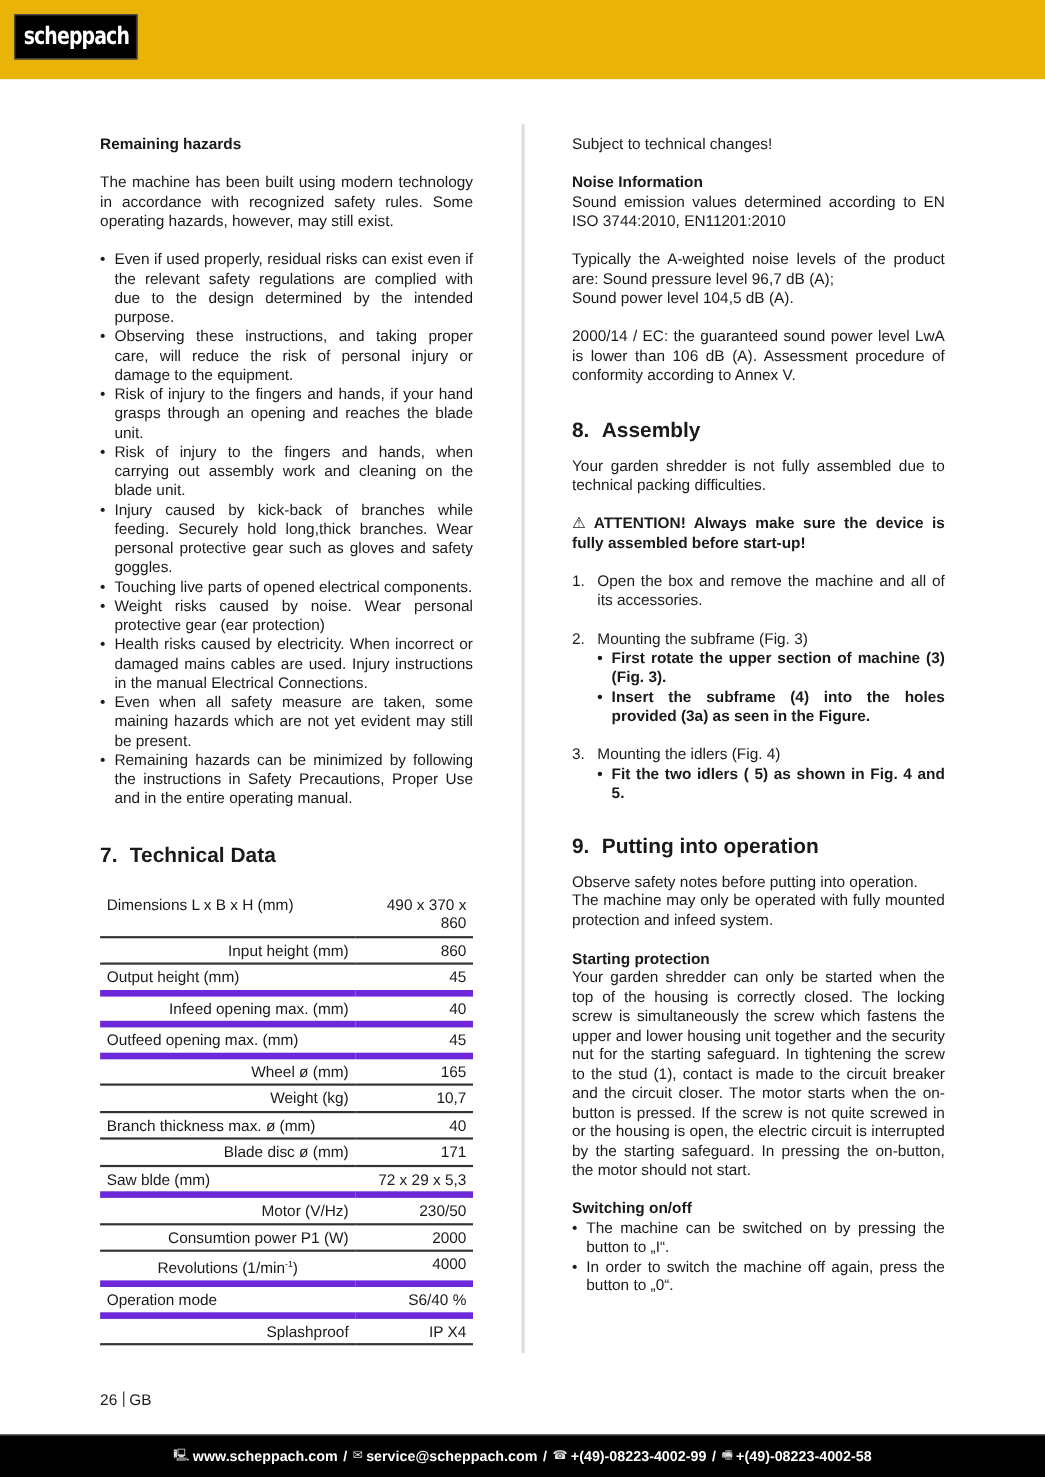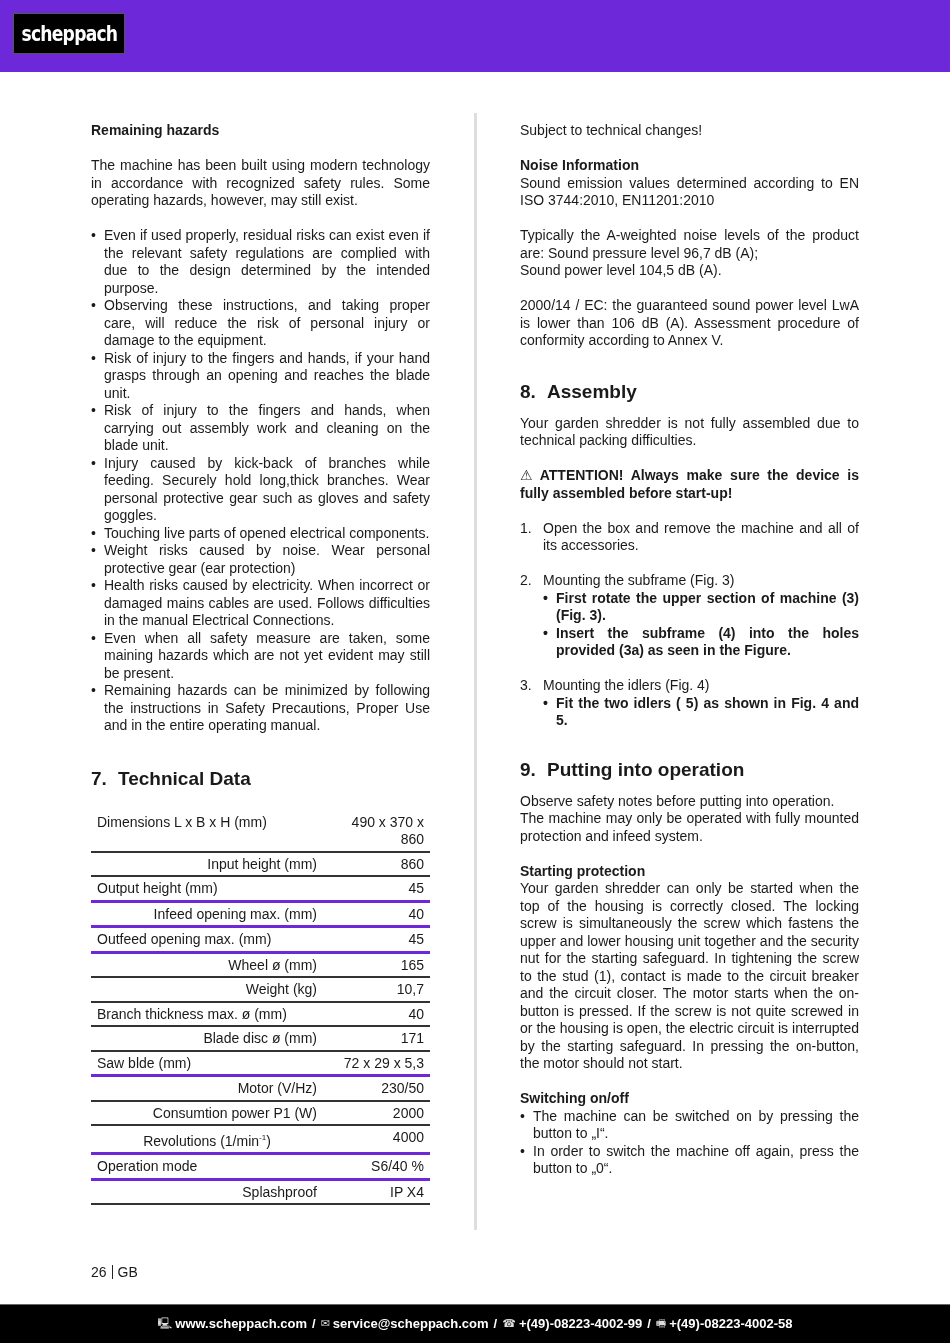--- a/index.html
+++ b/index.html
@@ -4,21 +4,21 @@
 <style>
   html, body { margin: 0; padding: 0; }
   body {
     width: 950px; height: 1343px; position: relative; overflow: hidden;
     background: #ffffff; color: #1a1a1a;
     font-family: "Liberation Sans", sans-serif;
     font-size: 14px; line-height: 17.5px;
   }
   .header-band {
     position: absolute; left: 0; top: 0; width: 950px; height: 72px;
-    background: #6d28d9;
+    background: #eab308;
   }
   .logo {
     position: absolute; left: 13px; top: 13px; width: 112px; height: 41px;
     background: #000; border: 1px solid #555; box-sizing: border-box;
     display: flex; align-items: center; justify-content: center;
   }
   .logo span {
     color: #fff; font-family: "DejaVu Sans", sans-serif; font-weight: bold;
     font-size: 22px; letter-spacing: -1px; transform: scaleX(0.78); display: inline-block;
   }
@@ -42,21 +42,21 @@
   h2 {
     margin: 0; font-size: 19px; line-height: 24px; font-weight: bold;
     display: flex;
   }
   h2 .num { width: 27px; }
   table.spec {
     border-collapse: collapse; width: 339px; margin-top: 0;
   }
   table.spec td {
     padding: 3px 6px 2px 6px; vertical-align: top; font-size: 14px; line-height: 17.5px;
-    border-bottom: 3px solid #6d28d9;
+    border-bottom: 6px solid #6d28d9;
   }
   table.spec tr.thick td { border-bottom: 2px solid #333; text-align: right; }
   table.spec td.label { text-align: justify; width: 170px; }
   table.spec td.value { text-align: right; }
   ol.steps { list-style: none; margin: 0; padding: 0; }
   ol.steps > li { position: relative; padding-left: 23px; }
   ol.steps > li .n { position: absolute; left: 0; top: 0; }
   ol.steps ul.bullets li { padding-left: 13px; font-weight: bold; }
   .warn-icon { display: inline-block; font-weight: normal; }
   .page-num {
@@ -88,21 +88,21 @@
   <p>The machine has been built using modern technology in accordance with recognized safety rules. Some operating hazards, however, may still exist.</p>
   <div class="gap"></div>
   <ul class="bullets">
     <li>Even if used properly, residual risks can exist even if the relevant safety regulations are complied with due to the design determined by the intended purpose.</li>
     <li>Observing these instructions, and taking proper care, will reduce the risk of personal injury or damage to the equipment.</li>
     <li>Risk of injury to the fingers and hands, if your hand grasps through an opening and reaches the blade unit.</li>
     <li>Risk of injury to the fingers and hands, when carrying out assembly work and cleaning on the blade unit.</li>
     <li>Injury caused by kick-back of branches while feeding. Securely hold long,thick branches. Wear personal protective gear such as gloves and safety goggles.</li>
     <li>Touching live parts of opened electrical components.</li>
     <li>Weight risks caused by noise. Wear personal protective gear (ear protection)</li>
-    <li>Health risks caused by electricity. When incorrect or damaged mains cables are used. Follows difficulties in the manual Electrical Connections.</li>
+    <li>Health risks caused by electricity. When incorrect or damaged mains cables are used. Injury instructions in the manual Electrical Connections.</li>
     <li>Even when all safety measure are taken, some maining hazards which are not yet evident may still be present.</li>
     <li>Remaining hazards can be minimized by following the instructions in Safety Precautions, Proper Use and in the entire operating manual.</li>
   </ul>
 
   <div style="height:32px"></div>
   <h2>
     <span class="num">7.</span>
     <span>Technical Data</span>
   </h2>
   <div style="height:20px"></div>

